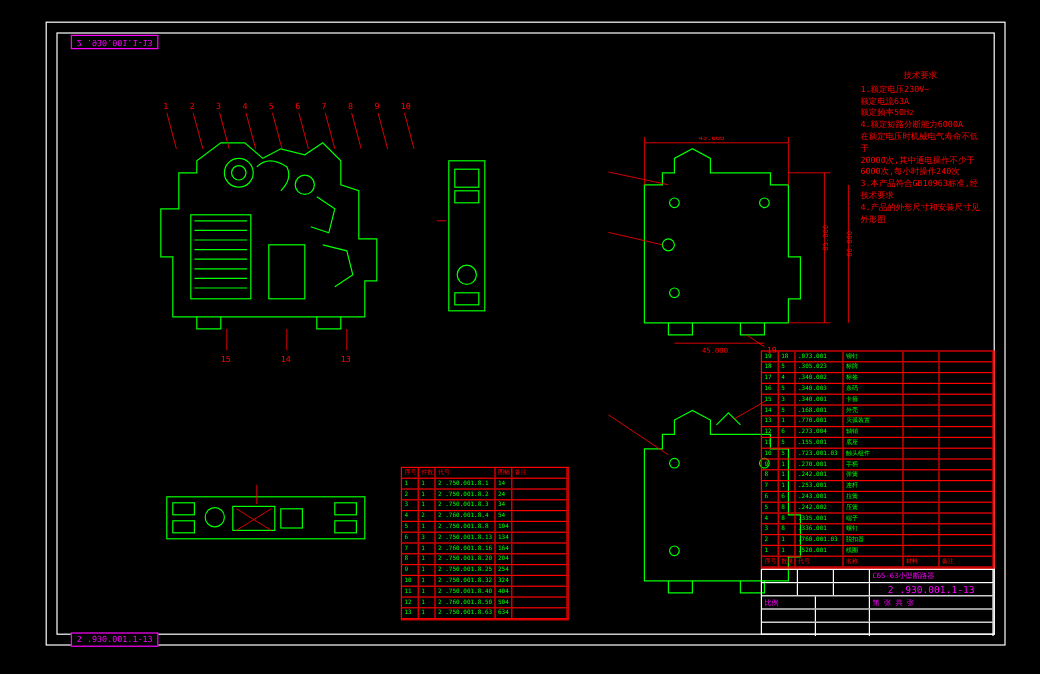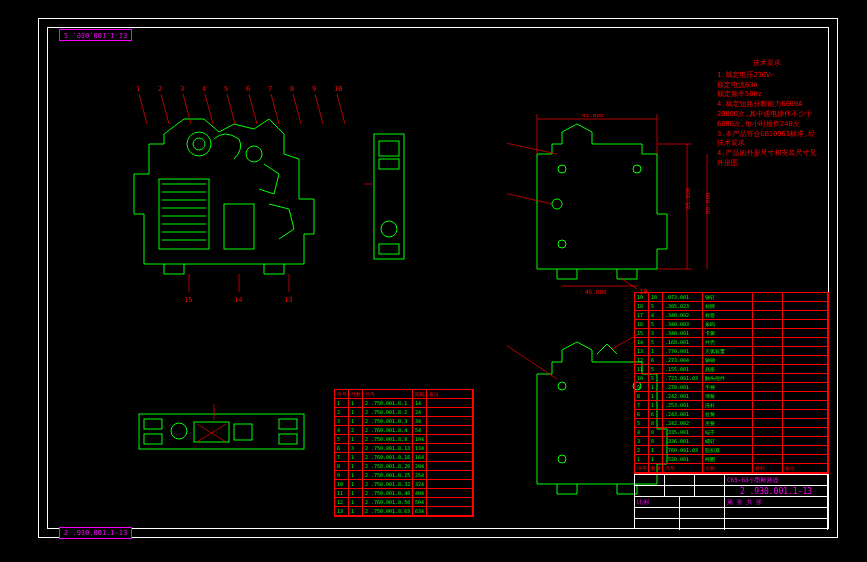--- a/index.html
+++ b/index.html
@@ -258,20 +258,21 @@
     </svg>
   </div>
 
   <div class="notes">
     <div style="text-align:center; margin-bottom:2px;">技术要求</div>
     <div id="notes-lines">
         <div>1.额定电压230V~</div>
         <div>  额定电流63A</div>
         <div>  额定频率50Hz</div>
         <div>4.额定短路分断能力6000A</div>
+        <div>  在额定电压时机械电气寿命不低于</div>
         <div>  20000次,其中通电操作不少于</div>
         <div>  6000次,每小时操作240次</div>
         <div>3.本产品符合GB10963标准,经</div>
         <div>  技术要求</div>
         <div>4.产品的外形尺寸和安装尺寸见</div>
         <div>  外形图</div>
       </div>
   </div>
 
   <div class="center-table">

